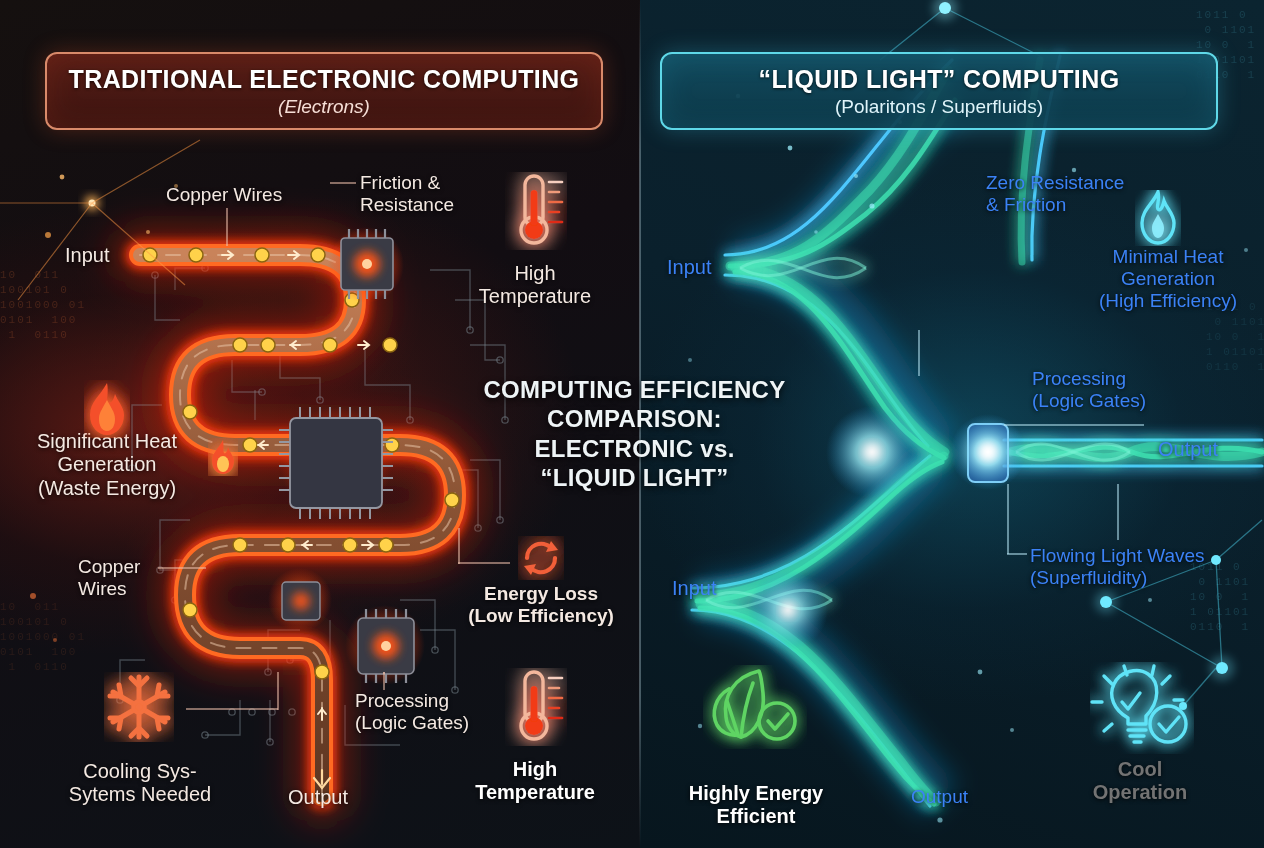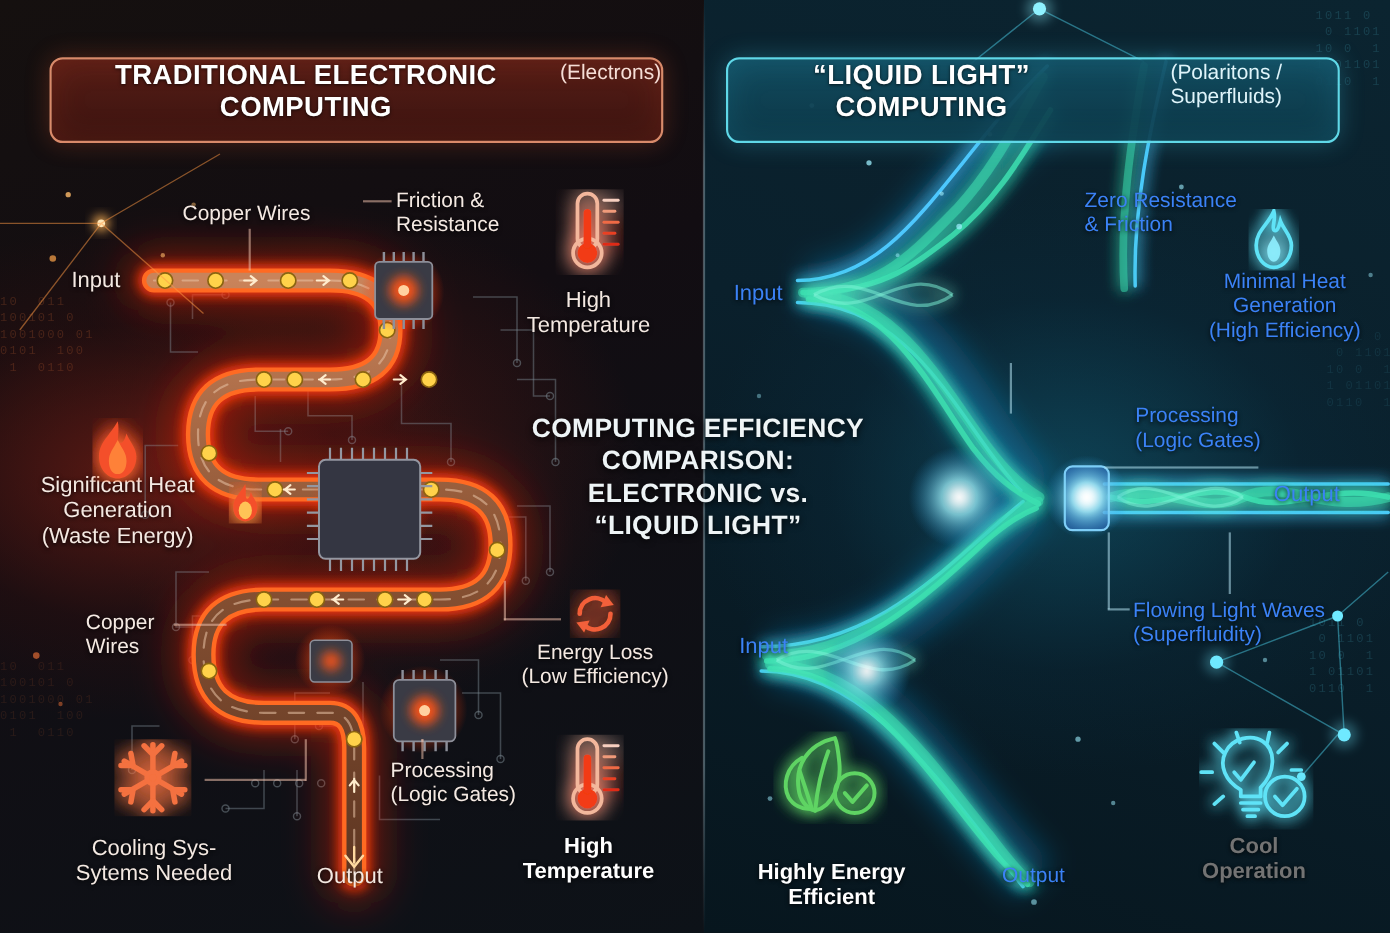--- a/index.html
+++ b/index.html
@@ -34,42 +34,42 @@
     position:absolute; font-family:"Liberation Mono", monospace;
     font-size:11px; letter-spacing:2px; line-height:15px;
     white-space:pre; pointer-events:none; user-select:none;
   }
   .binary.l { color:rgba(235,120,60,.20); }
   .binary.r { color:rgba(90,200,225,.17); }
 
   
   .banner {
     position:absolute; border-radius:12px; text-align:center;
-    display:flex; justify-content:center;
+    display:flex; flex-direction:column; justify-content:center;
   }
   .banner-left {
     left:45px; top:52px; width:558px; height:78px;
     border:2px solid #d4apple; border:2px solid #d98a6a;
     background:linear-gradient(180deg, rgba(92,30,22,.92), rgba(62,20,16,.92));
     box-shadow:0 0 22px rgba(210,80,40,.30), inset 0 0 30px rgba(180,60,30,.20);
   }
   .banner-right {
     left:660px; top:52px; width:558px; height:78px;
     border:2px solid #5fd8e8;
     background:linear-gradient(180deg, rgba(18,78,98,.92), rgba(12,56,72,.92));
     box-shadow:0 0 22px rgba(60,190,220,.30), inset 0 0 30px rgba(40,160,190,.20);
   }
   .banner h1 {
     font-size:25px; font-weight:bold; letter-spacing:.4px; color:#fff;
     text-shadow:0 1px 3px rgba(0,0,0,.7);
   }
   .banner h2 {
     font-size:19px; font-weight:normal; margin-top:2px;
   }
-  .banner-left h2 { color:#f6ded6; }
+  .banner-left h2 { color:#f6ded6;font-style:italic; }
   .banner-right h2 { color:#dff4fa; }
 
   
   .center-title {
     position:absolute; left:462px; top:375px; width:345px;
     text-align:center; font-size:24px; font-weight:bold; line-height:1.22;
     color:#eef4f6; letter-spacing:.3px;
     text-shadow:0 2px 6px rgba(0,0,0,.85);
     z-index:30;
   }
@@ -506,21 +506,21 @@
       <g filter="url(#glowRed)" fill="none" stroke="#f2603a" stroke-width="4.2" stroke-linecap="round">
         <path d="M9,22 A14,14 0 0 1 33,12"></path>
         <path d="M37,22 A14,14 0 0 1 13,32"></path>
       </g>
       <g fill="#f2603a" filter="url(#glowRed)">
         <path d="M33,5 l7,9 l-12,2 z"></path>
         <path d="M13,39 l-7,-9 l12,-2 z"></path>
       </g>
     </svg>
   </div>
-  <div class="lbl lbl-l sz19 ctr" style="left:462px; top:583px; width:158px; white-space:pre-line;">Energy Loss
+  <div class="lbl lbl-l sz19 ctr" style="left:462px; top:583px; width:158px; white-space:pre-line;font-weight:bold;">Energy Loss
 (Low Efficiency)</div>
   <div class="lead h-l" style="left:458px; top:562px; width:52px;"></div>
   <div class="lead v-l" style="left:458px; top:528px; height:36px;"></div>
 
   <div class="icon" style="left:104px; top:672px;">
     <svg width="70" height="70" viewBox="0 0 70 70">
       <g filter="url(#glowRed)" stroke="#f4713f" stroke-width="5" stroke-linecap="round" fill="none">
         <path d="M35,5 L35,65 M9,20 L61,50 M9,50 L61,20"></path>
         <path d="M35,14 l-8,-8 M35,14 l8,-8 M35,56 l-8,8 M35,56 l8,8"></path>
         <path d="M17,24 l-11,0 M17,24 l-2,-11 M53,46 l11,0 M53,46 l2,11"></path>

